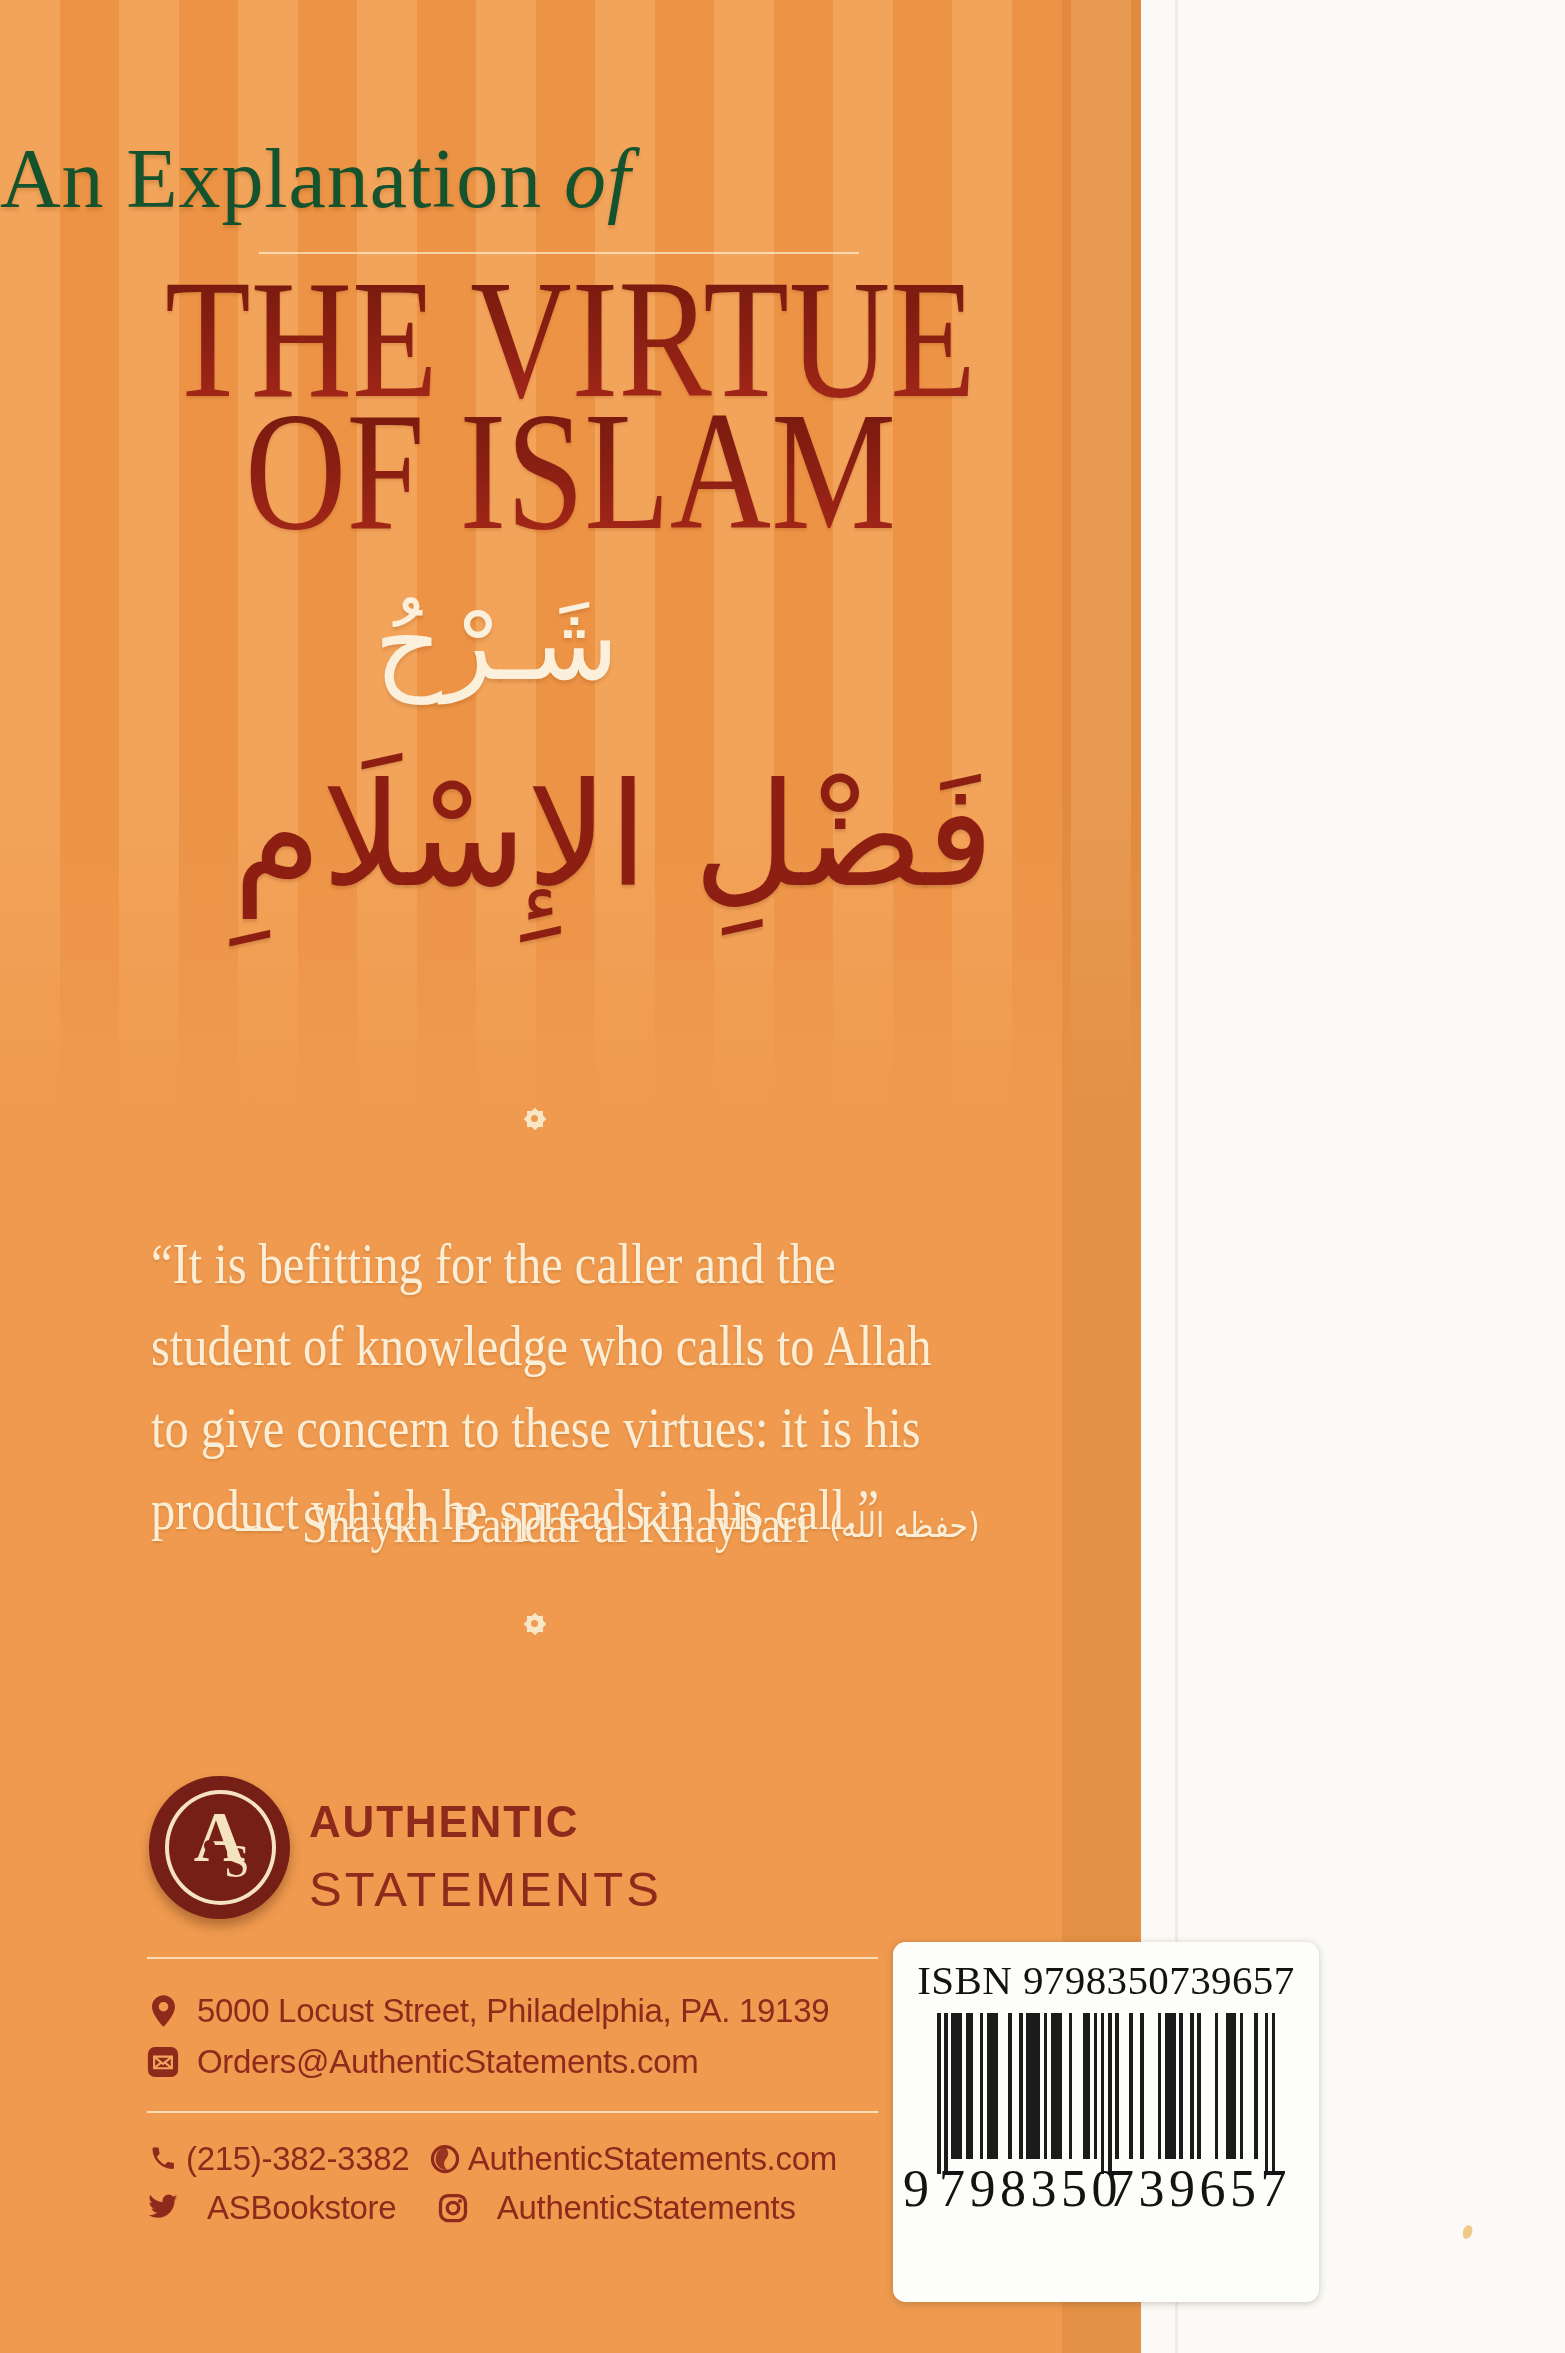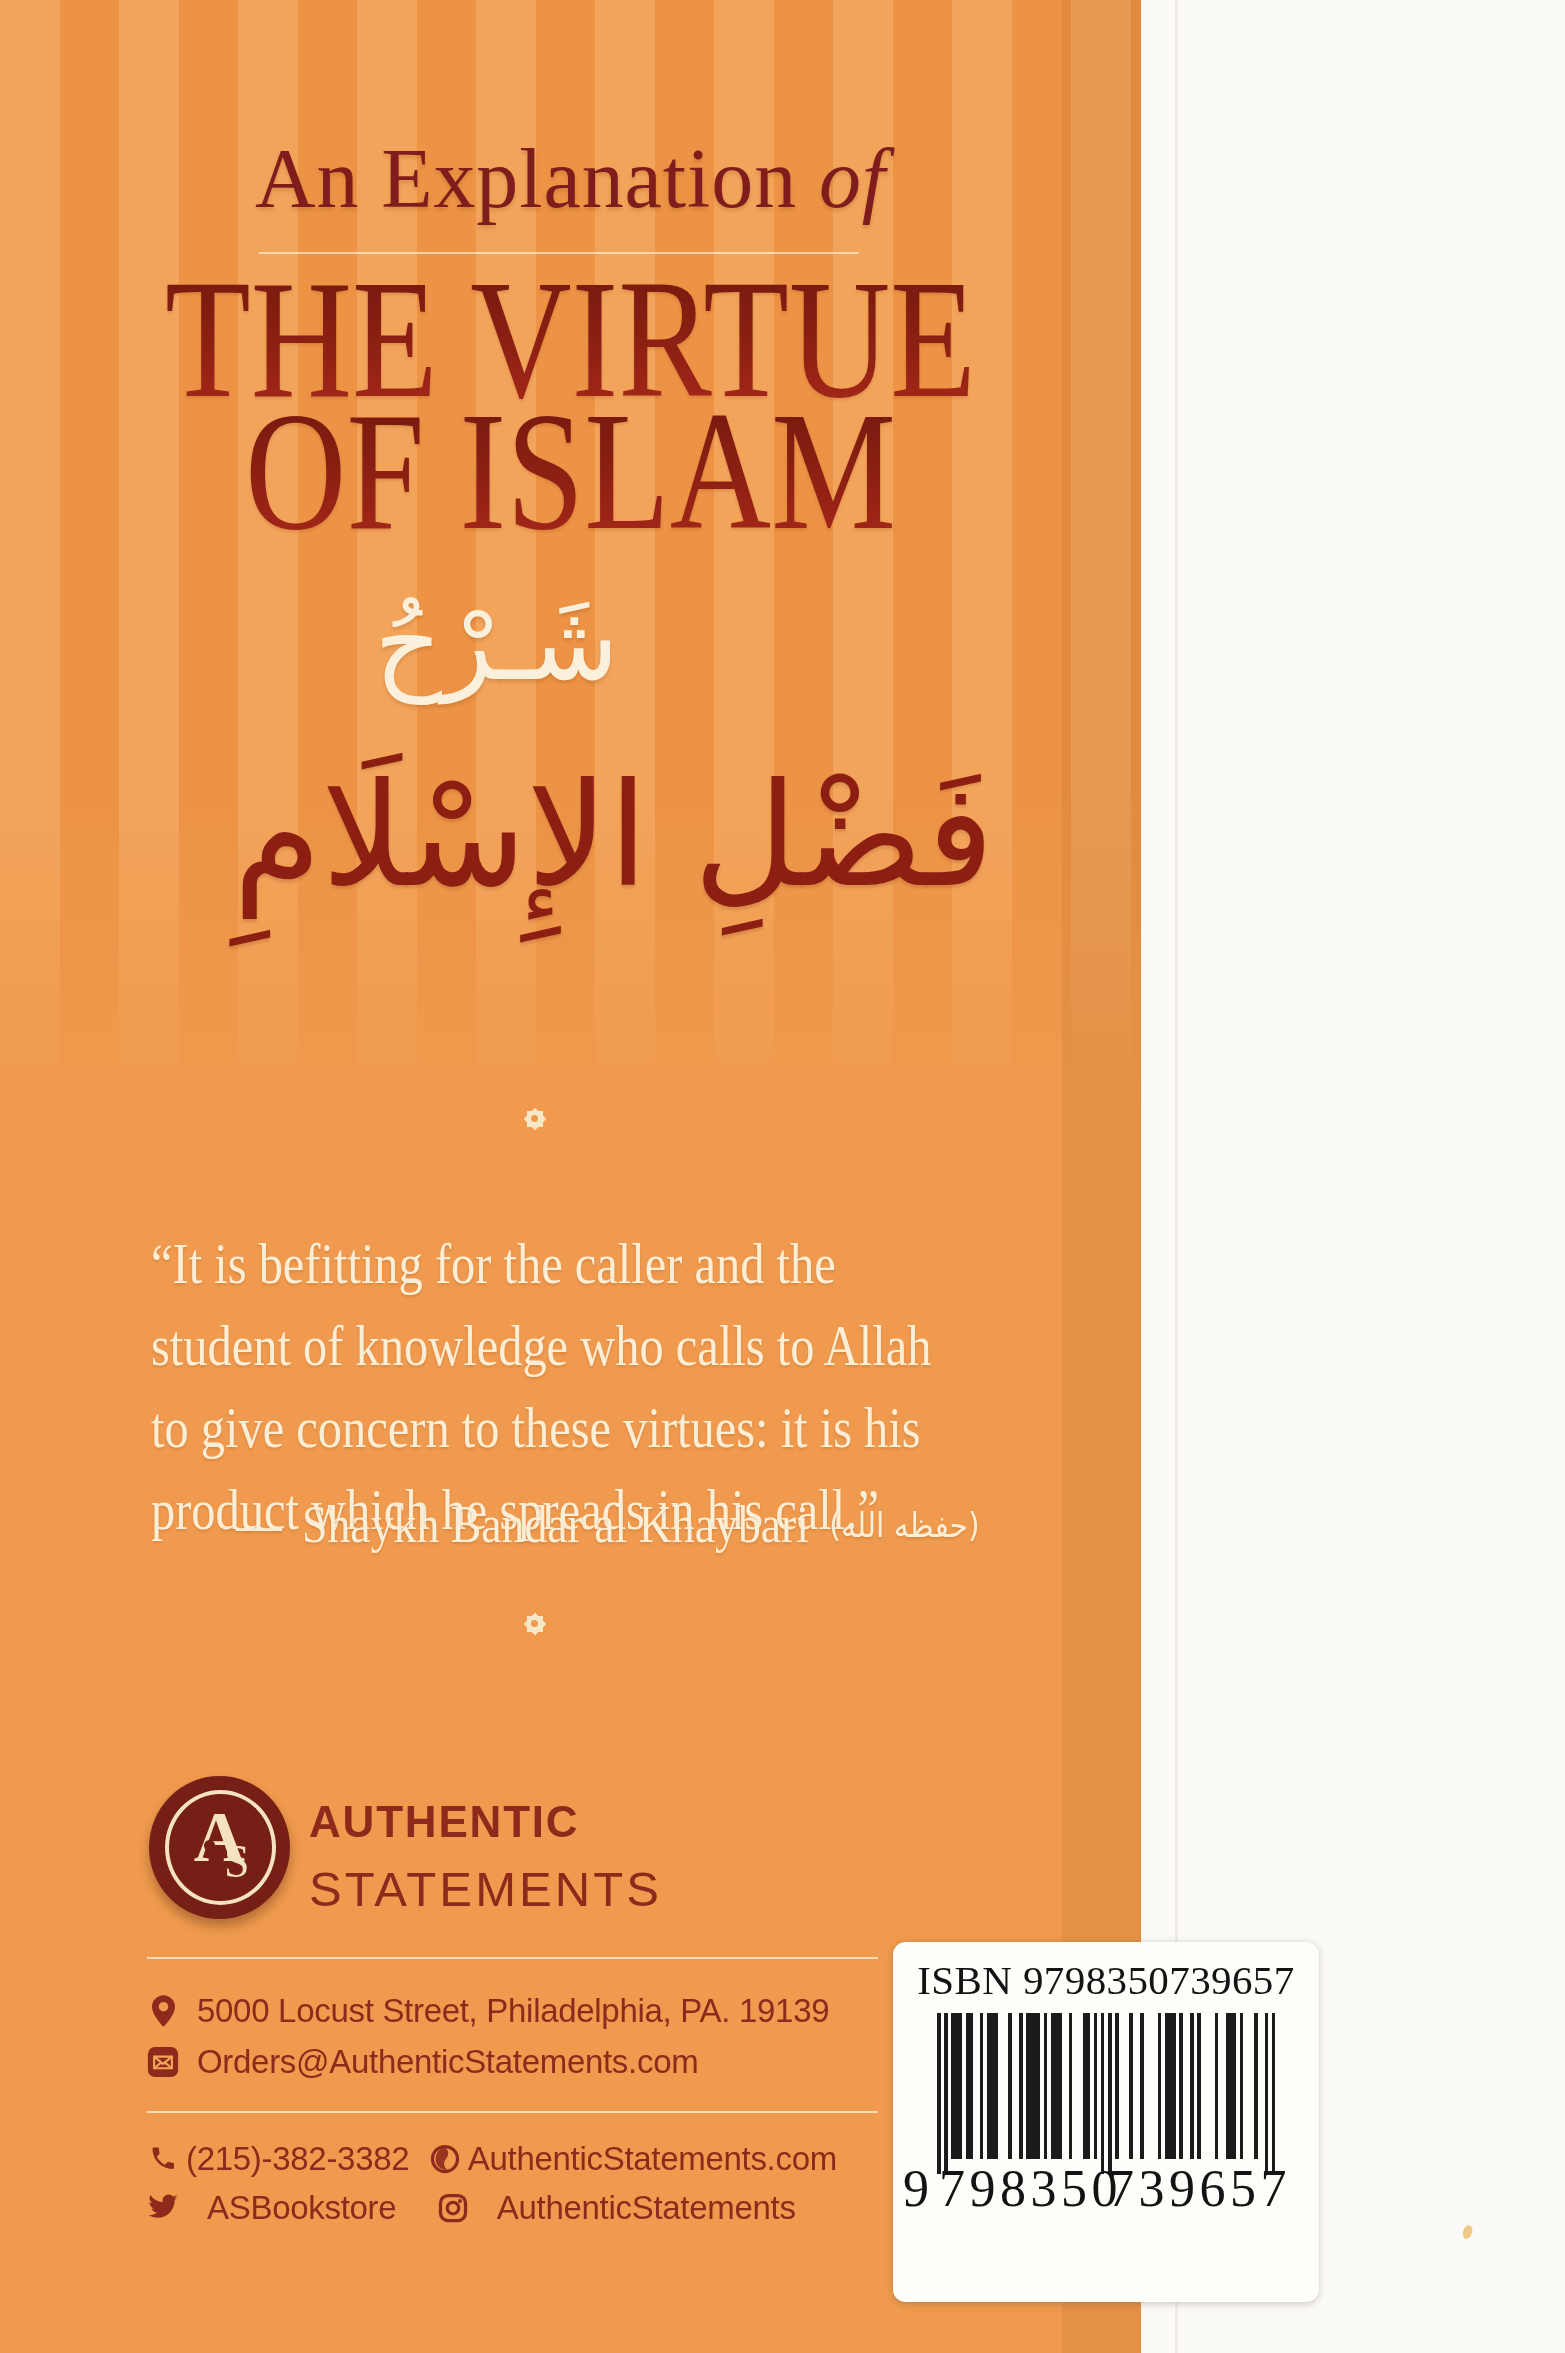--- a/index.html
+++ b/index.html
@@ -10,22 +10,22 @@
   .cover{position:absolute;left:0;top:0;width:1141px;height:2354px;background:#EF9A4E;}
   .cover .stripes{position:absolute;inset:0;
     background:repeating-linear-gradient(90deg,#F3A45B 0 60px,#EC9345 60px 119px);}
   .cover .stripe-fade{position:absolute;inset:0;
     background:linear-gradient(180deg,rgba(239,154,78,0) 0px,rgba(239,154,78,0) 784px,#EF9A4E 1105px,#EF9A4E 100%);}
   .cover .edge-band{position:absolute;inset:0;
     background:linear-gradient(90deg,rgba(140,70,10,0) 0 1062px,rgba(133,66,8,0.10) 1062px 1141px);}
   .content{position:absolute;inset:0;z-index:5;}
 
   
-  .eyebrow{position:absolute;left:0;top:130px;width:1141px;text-align:center;
-    font-size:84px;color:#7f1d1d;letter-spacing:0.9px;
+  .eyebrow{position:absolute;left:0;top:130px;width:1141px;text-align:left;
+    font-size:84px;color:#14532d;letter-spacing:0.9px;
     text-shadow:0 2.7px 3.6px rgba(130,60,0,.22);}
   .eyebrow .it{font-style:italic;}
   .eyebrow-rule{position:absolute;left:259px;top:252px;width:600px;height:1.8px;
     background:rgba(253,244,223,.65);}
 
   .title-line{position:absolute;left:0;width:1141px;text-align:center;
     font-size:169px;font-weight:400;letter-spacing:0px;
     transform:scaleX(.83);transform-origin:50% 50%;
     background:linear-gradient(180deg,#6E170C 0%,#8C2013 52%,#AF2A1B 100%);
     -webkit-background-clip:text;background-clip:text;color:transparent;

